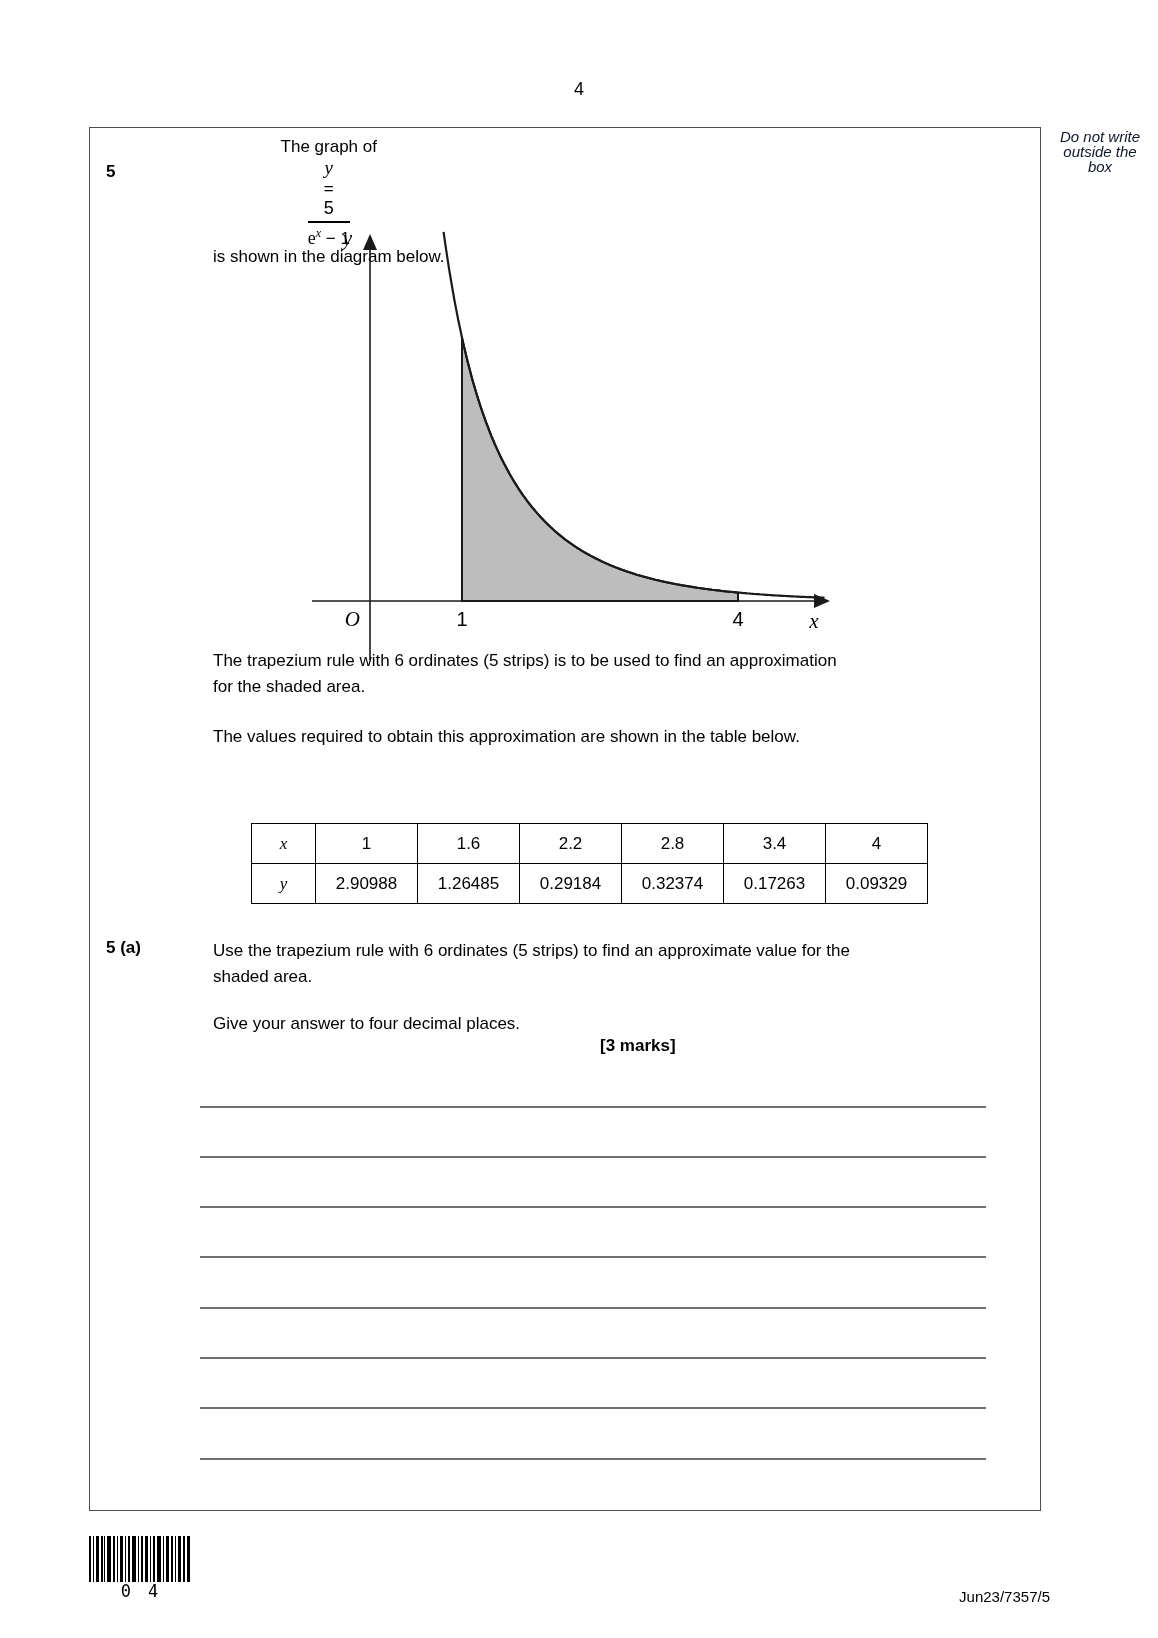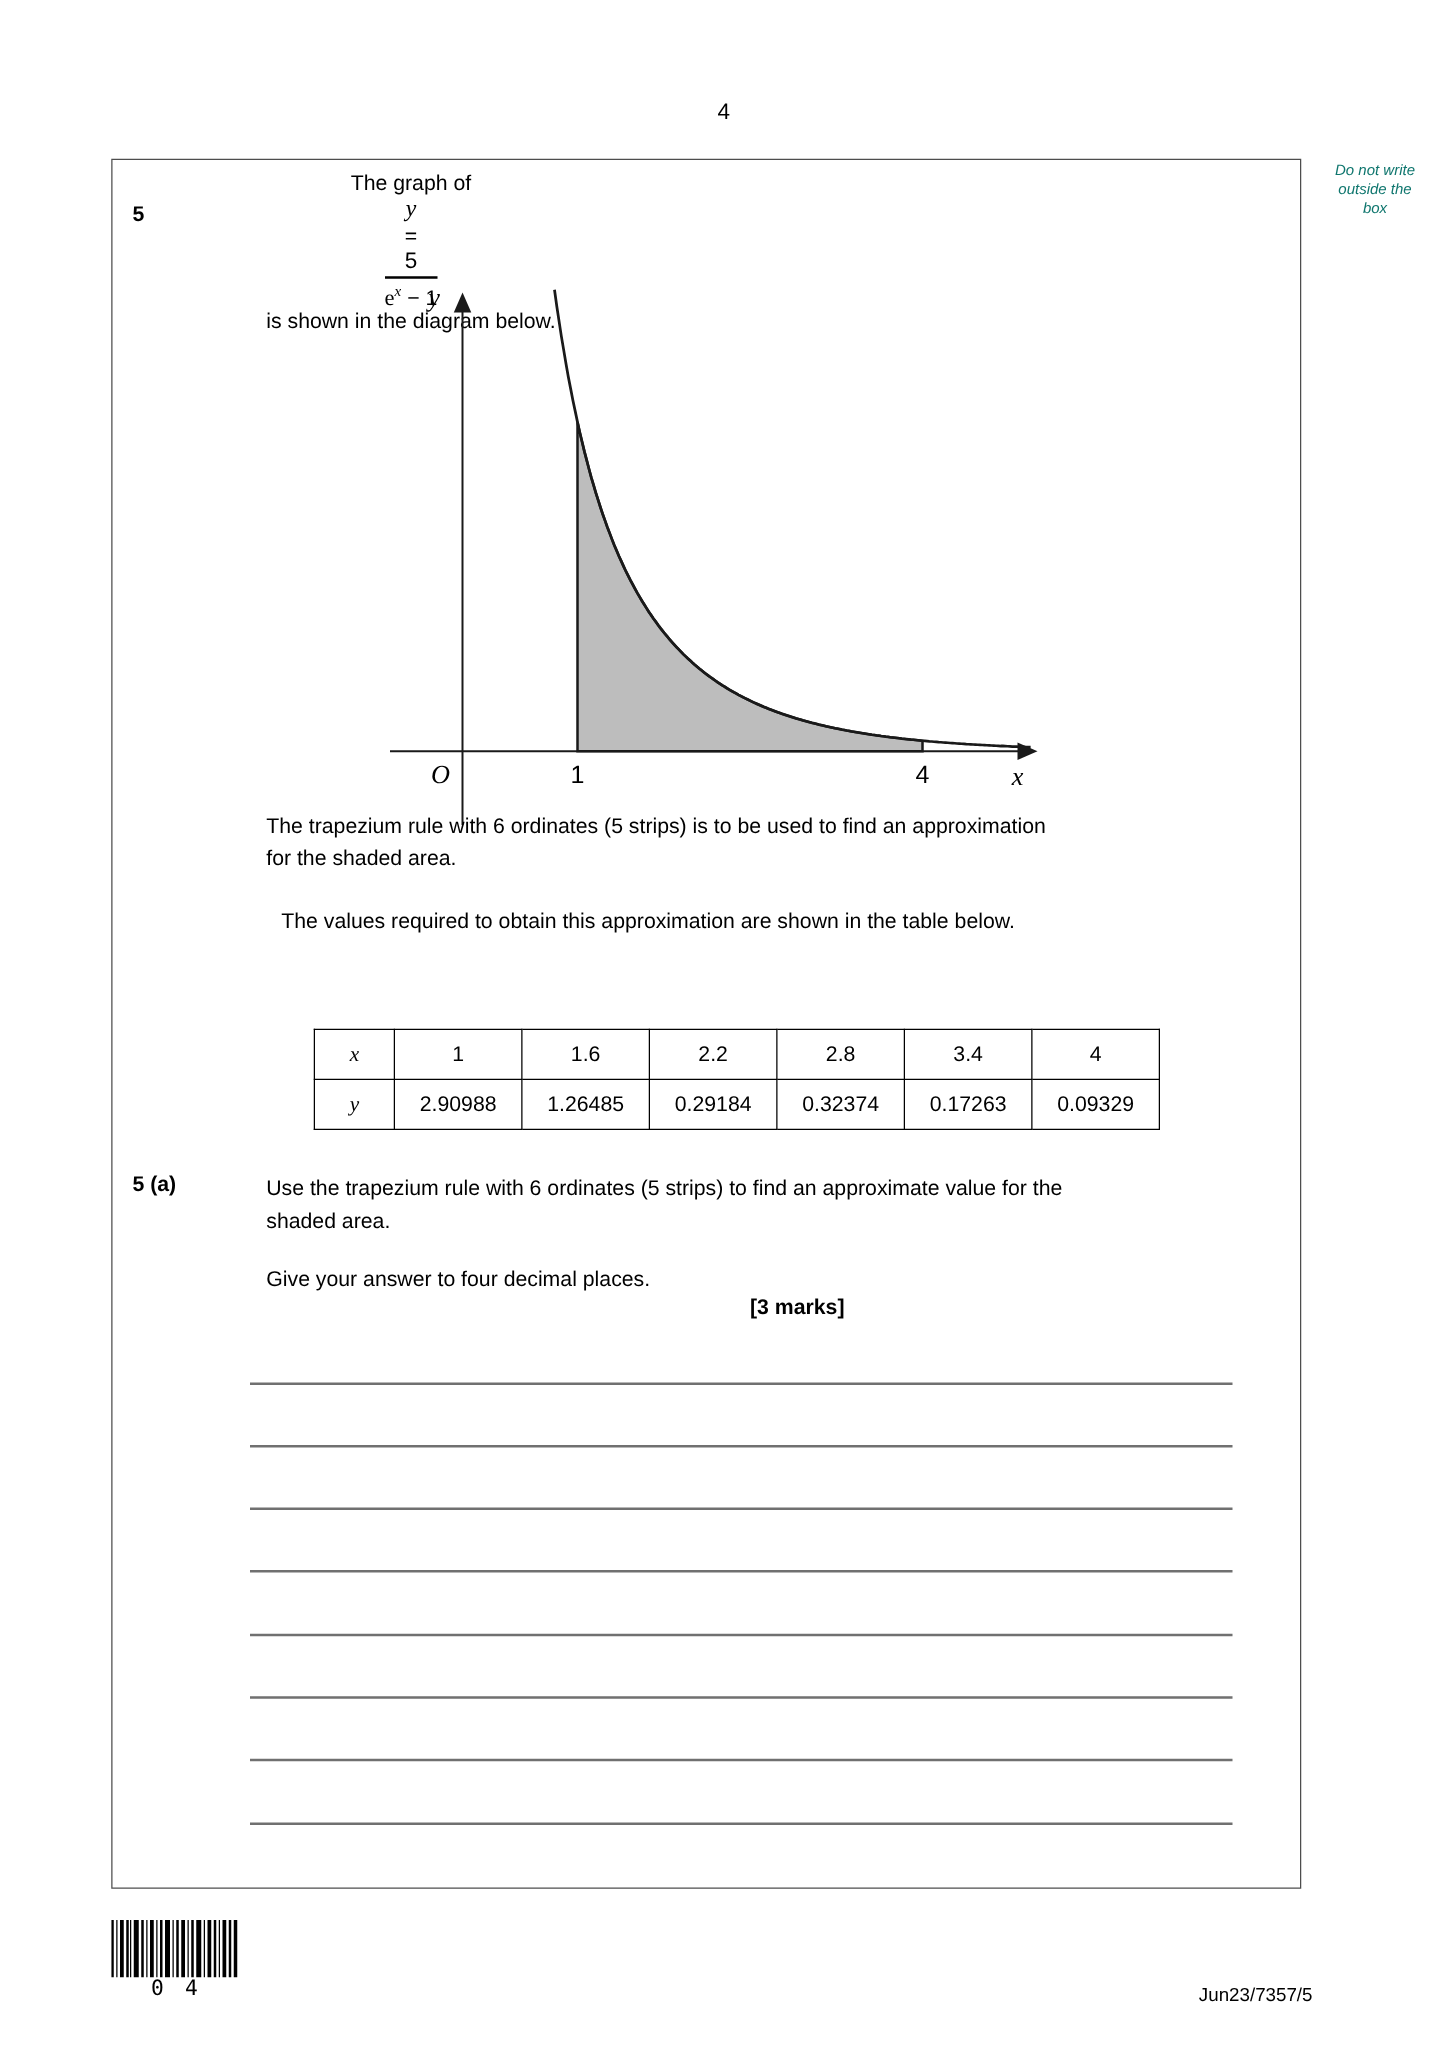--- a/index.html
+++ b/index.html
@@ -5,21 +5,21 @@
   html,body{margin:0;padding:0;background:#ffffff;}
   .page{position:relative;width:1158px;height:1638px;background:#fff;
         font-family:"Liberation Sans",sans-serif;color:#000;overflow:hidden;}
   .abs{position:absolute;}
 
   .page-number{left:0;top:79px;width:1158px;text-align:center;font-size:18px;}
 
   .qbox{left:89px;top:127px;width:952px;height:1384px;border:1px solid #4d4d4d;box-sizing:border-box;}
 
   .margin-note{left:1046px;top:129px;width:108px;text-align:center;
-               font-style:italic;font-size:12px;line-height:15px;color:#0f766e;}
+               font-style:italic;font-size:15px;line-height:15px;color:#0f172a;}
 
   .qnum{font-weight:bold;font-size:17px;}
   .body-text{font-size:17px;line-height:26px;}
 
   .intro-row{left:213px;top:137px;height:62px;display:flex;align-items:center;font-size:17px;flex-direction:column;}
   .intro-row .sp{width:9px;}
   .mathvar{font-family:"Liberation Serif",serif;font-style:italic;font-size:19px;}
   .eqsign{padding:0 6px;}
   .frac{display:inline-flex;flex-direction:column;align-items:center;line-height:1;margin:0 4px;}
   .frac .num{font-size:18px;padding-bottom:4px;}
@@ -91,21 +91,21 @@
 
     <text class="svg-serif" x="52" y="35" text-anchor="end">y</text>
     <text class="svg-serif" x="60" y="416" text-anchor="end">O</text>
     <text class="svg-sans" x="162" y="416" text-anchor="middle">1</text>
     <text class="svg-sans" x="438" y="416" text-anchor="middle">4</text>
     <text class="svg-serif" x="514" y="418" text-anchor="middle">x</text>
   </svg>
 
   <div class="abs body-text" style="left:213px;top:648px;">The trapezium rule with 6 ordinates (5 strips) is to be used to find an approximation</div>
   <div class="abs body-text" style="left:213px;top:674px;">for the shaded area.</div>
-  <div class="abs body-text" style="left:213px;top:724px;margin-left:12px;">The values required to obtain this approximation are shown in the table below.</div>
+  <div class="abs body-text" style="left:213px;top:724px;">The values required to obtain this approximation are shown in the table below.</div>
 
   <table class="values">
     <tbody>
         <tr>
       <td class="hdrcol">x</td>
       <td class="valcol">1</td>
       <td class="valcol">1.6</td>
       <td class="valcol">2.2</td>
       <td class="valcol">2.8</td>
       <td class="valcol">3.4</td>

